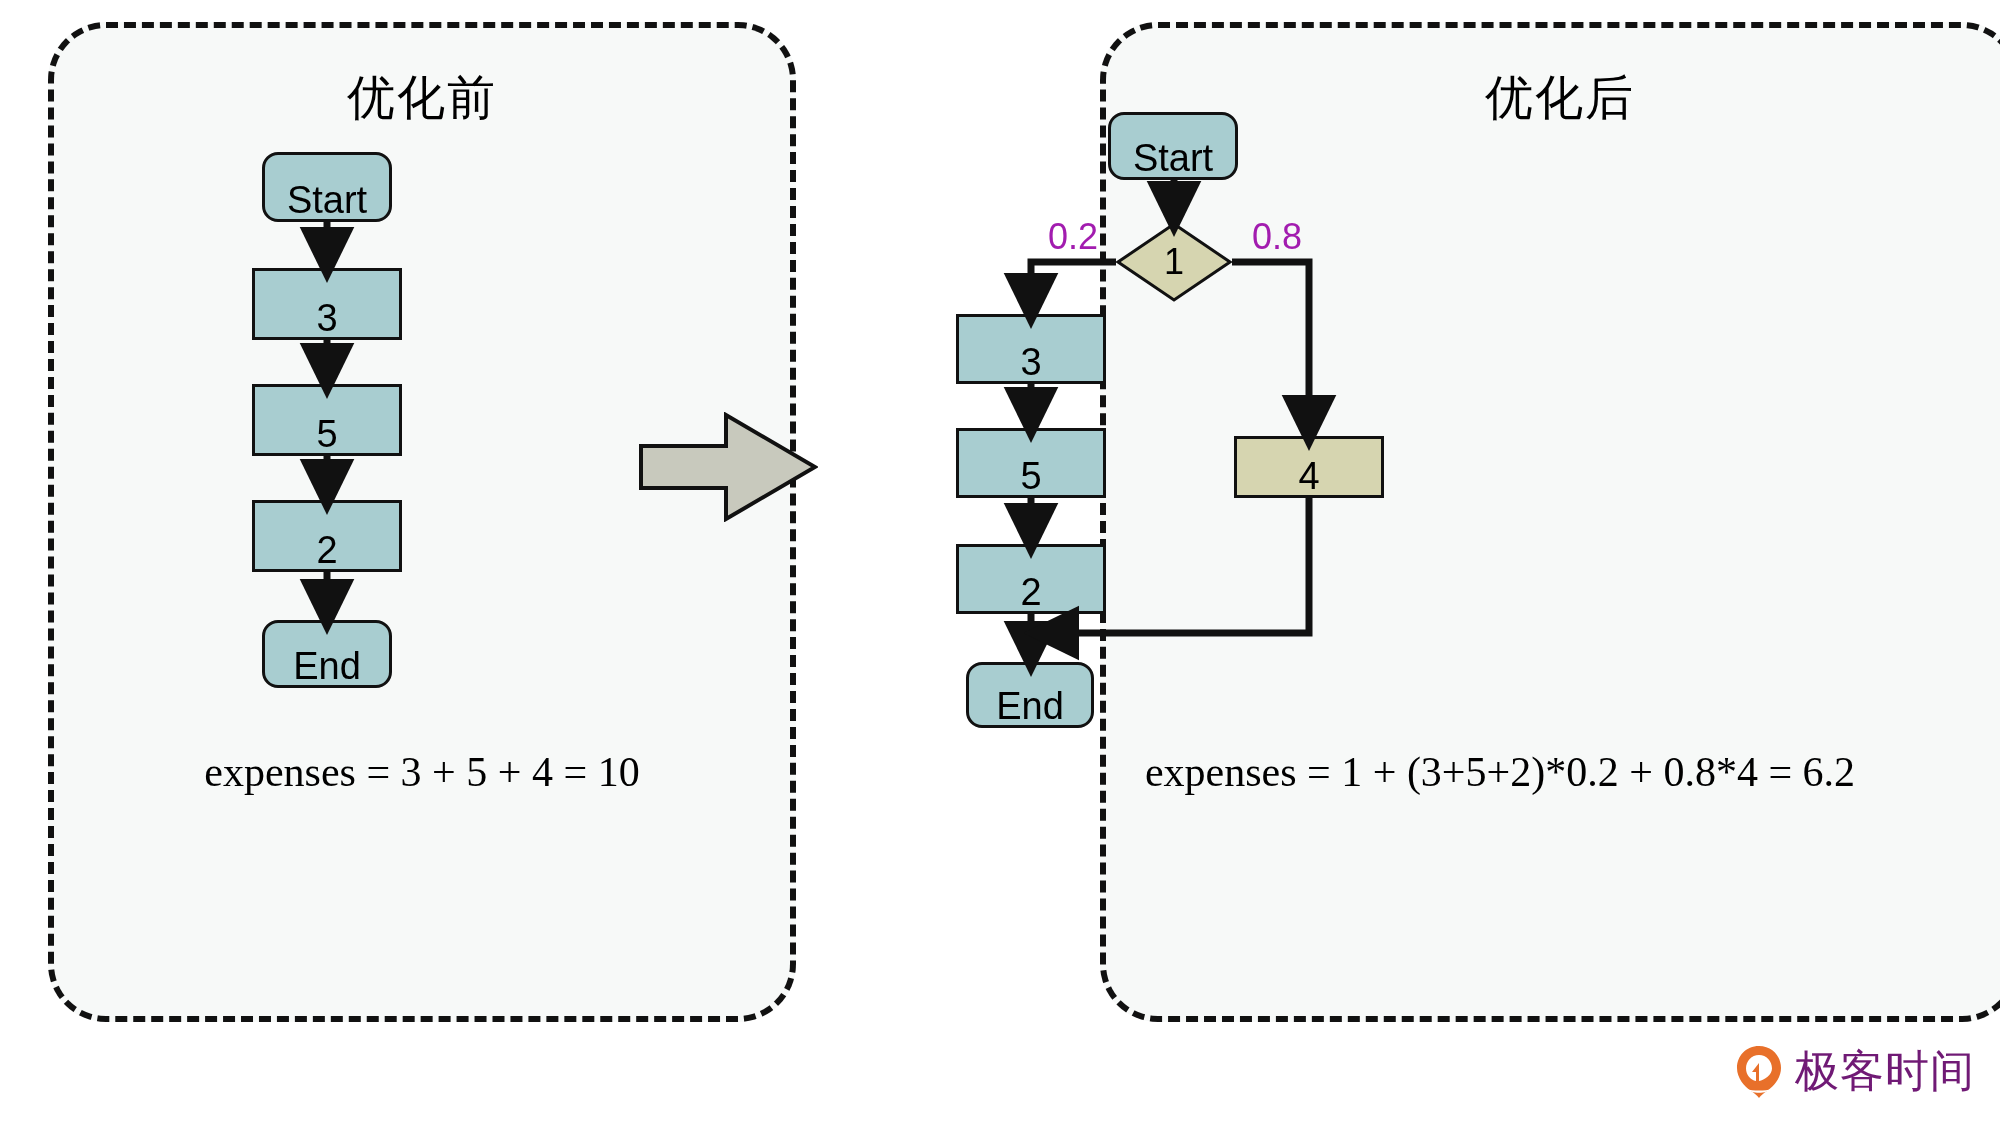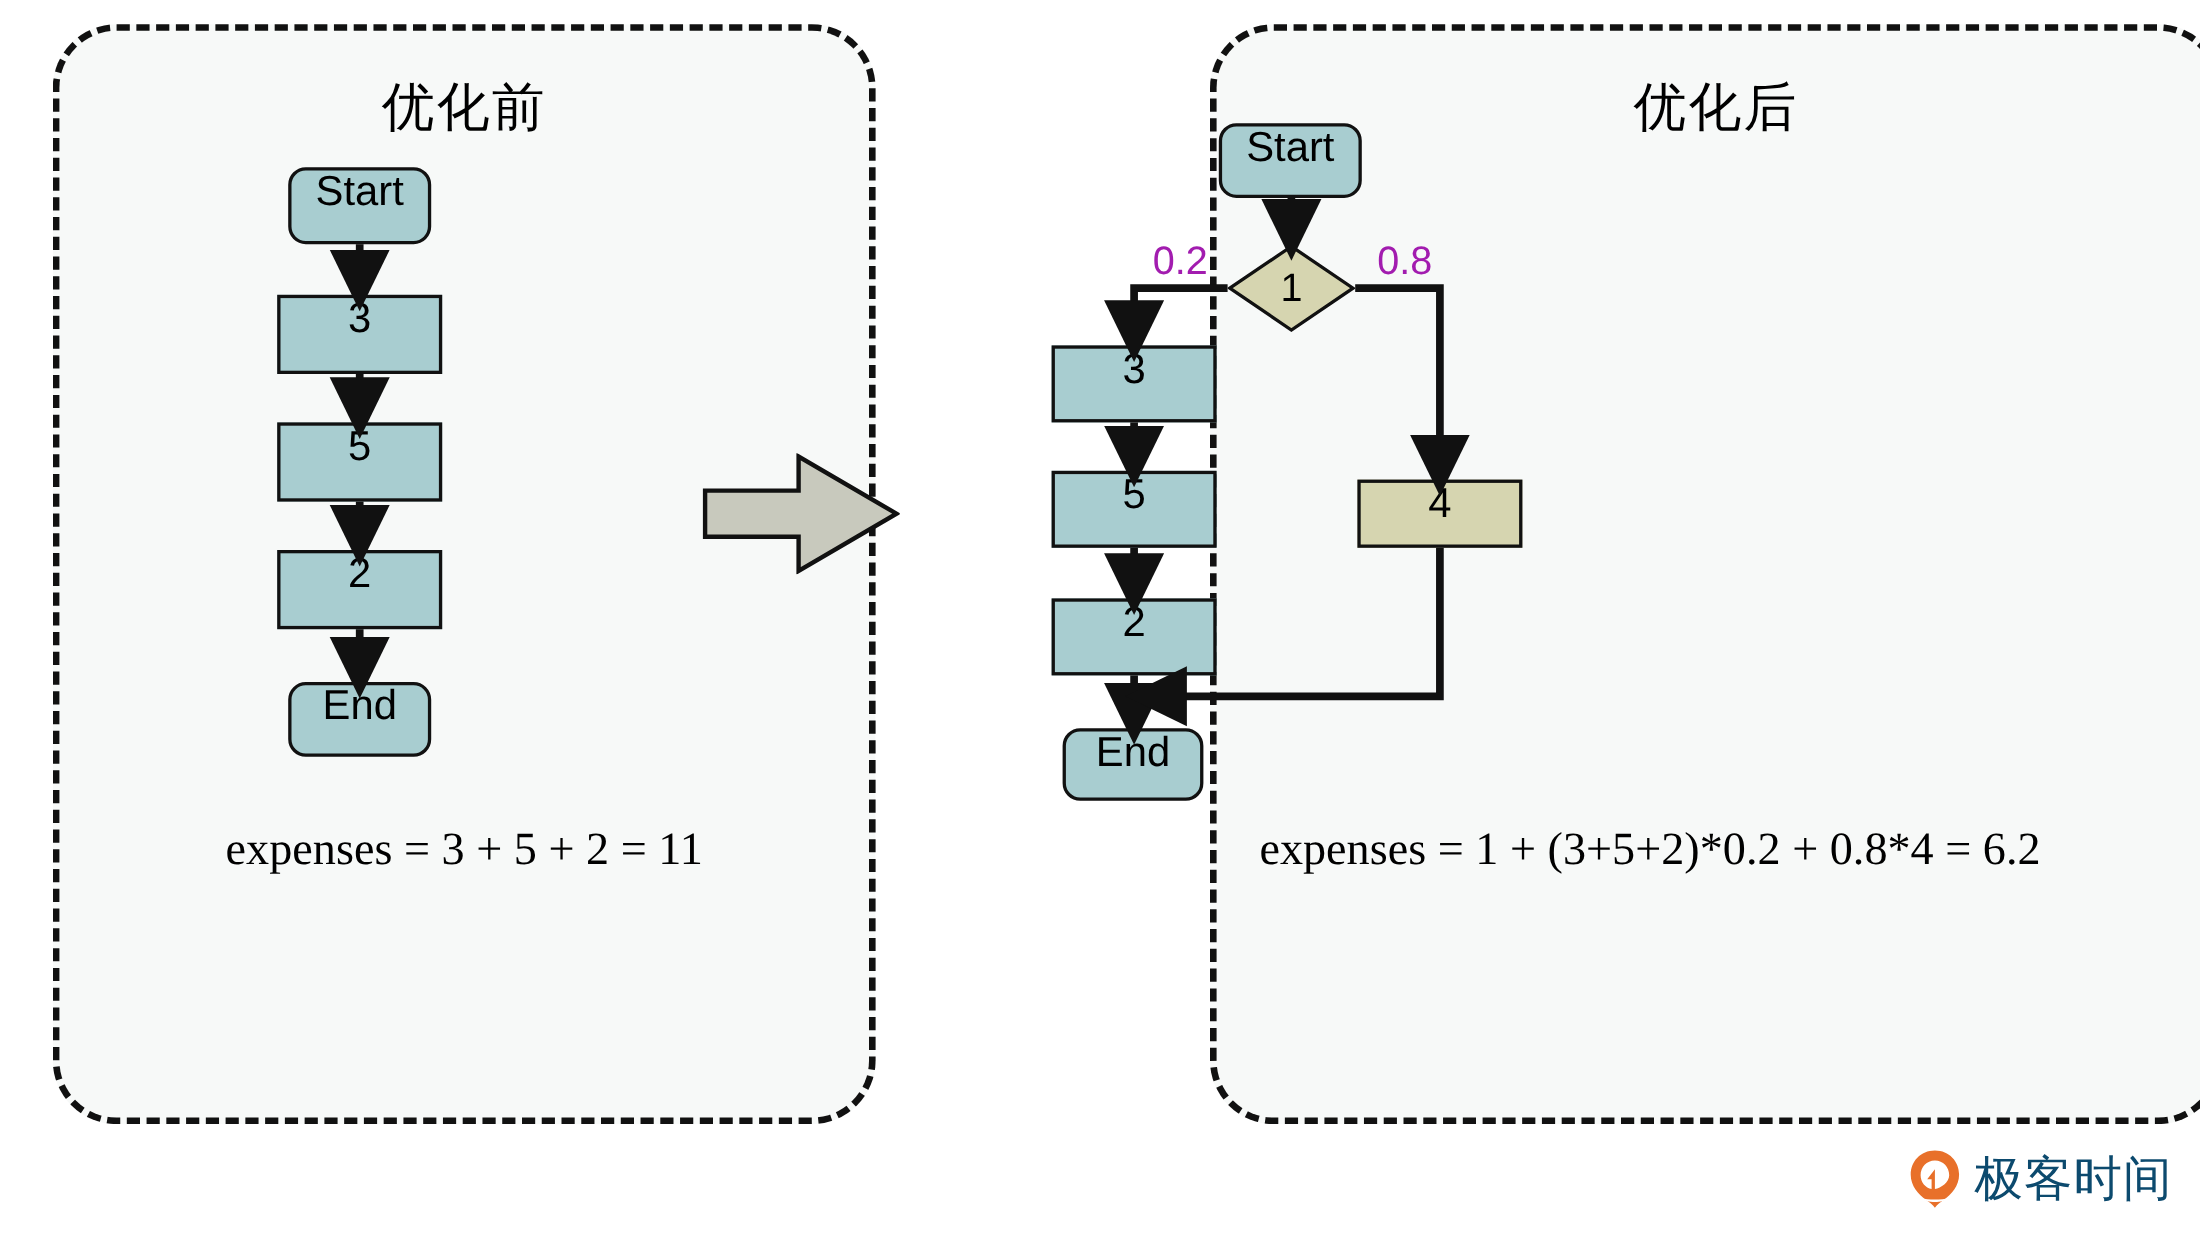--- a/index.html
+++ b/index.html
@@ -34,21 +34,21 @@
     color: #000000;
     letter-spacing: 2px;
   }
 
   .node {
     position: absolute;
     box-sizing: border-box;
     border: 3px solid #111111;
     background: #a8cdd0;
     display: flex;
-    align-items: flex-start;
+    align-items: flex-end;
     justify-content: center;
     font-size: 38px;
     color: #000000;
     line-height: 1;
   }
   .node.rounded { border-radius: 16px; }
   .node.olive { background: #d6d5b0; }
 
   .diamond-wrap {
     position: absolute;
@@ -94,21 +94,21 @@
   #brand {
     position: absolute;
     left: 1735px;
     top: 1042px;
     display: flex;
     align-items: center;
     gap: 12px;
   }
   #brand .brand-text {
     font-size: 44px;
-    color: #0c4a6e;
+    color: #701a75;
     letter-spacing: 1px;
     font-family: Liberation Sans, sans-serif;
   }
 </style>
 </head>
 <body>
 
 <div id="canvas">
 
   <div class="panel" id="panel-before">
@@ -128,21 +128,21 @@
   </div>
 
   <div class="node" style="left:252px; top:500px; width:150px; height:72px;">
     <span>2</span>
   </div>
 
   <div class="node rounded" style="left:262px; top:620px; width:130px; height:68px;">
     <span>End</span>
   </div>
 
-  <div class="formula" style="left:48px; top:748px; width:748px;">expenses = 3 + 5 + 2 = 11</div>
+  <div class="formula" style="left:48px; top:748px; width:748px;">expenses = 3 + 5 + 4 = 10</div>
 
   <div class="panel" id="panel-after">
     <div class="panel-title">优化后</div>
   </div>
 
   <div class="node rounded" style="left:1108px; top:112px; width:130px; height:68px;">
     <span>Start</span>
   </div>
 
   <div class="diamond-wrap" style="left:1116px; top:222px; width:116px; height:80px;">

